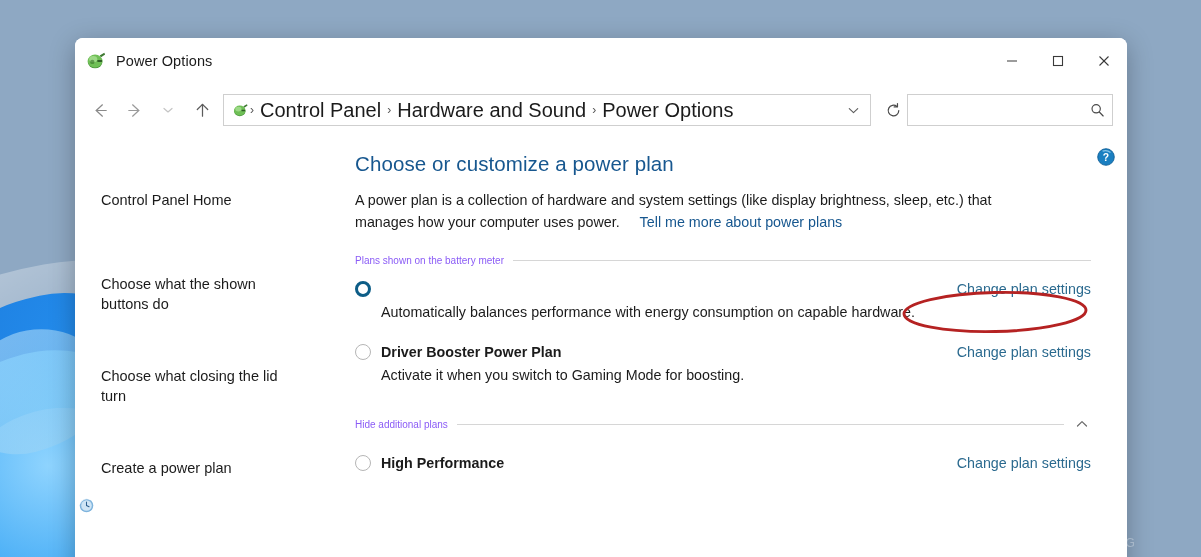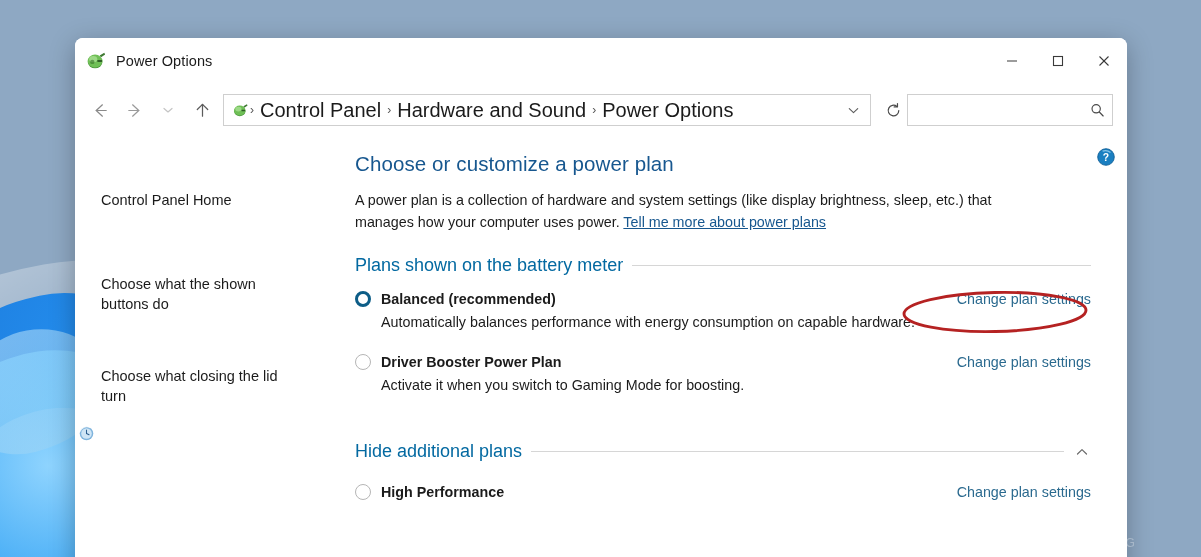--- a/index.html
+++ b/index.html
@@ -196,30 +196,30 @@
   }
   #page-desc {
     font-size: 14.3px;
     line-height: 1.52;
     color: #1b1b1b;
     margin: 0 0 22px 0;
     max-width: 680px;
   }
   #desc-link {
     color: #17578f;
-    text-decoration: underline;
     cursor: pointer;
+    margin-left: 16px;
   }
 
   
   .group-head {
     display: flex; align-items: center; gap: 9px;
     margin-bottom: 15px;
   }
-  .group-head .gh-text { font-size: 18px; color: #0369a1; white-space: nowrap; }
+  .group-head .gh-text { font-size: 10px; color: #8b5cf6; white-space: nowrap; }
   .group-head .gh-rule { flex: 1; height: 1px; background: #d6d6d6; }
   .group-head .gh-chev { flex: none; width: 18px; height: 18px; display: flex; align-items: center; justify-content: center; }
 
   
   .plan { margin-bottom: 14px; }
   .plan-row {
     display: flex; align-items: center;
     gap: 10px;
   }
   .radio {
@@ -390,20 +390,23 @@
         </div>
 
         <div class="side-item">
           <span class="s-label">Choose what the shown buttons do</span>
         </div>
 
         <div class="side-item">
           <span class="s-label">Choose what closing the lid turn</span>
         </div>
 
+        <div class="side-item">
+          <span class="s-label">Create a power plan</span>
+        </div>
 
         <div class="side-item">
           <svg class="s-ico" viewBox="0 0 18 18">
             <circle cx="9" cy="9" r="7.2" fill="#7fb4dd"></circle>
             <circle cx="9" cy="9" r="5.6" fill="#cfe5f5"></circle>
             <path d="M9 9 L9 5.2" stroke="#2c5f90" stroke-width="1.1" stroke-linecap="round"></path>
             <path d="M9 9 L11.7 10.4" stroke="#2c5f90" stroke-width="1.1" stroke-linecap="round"></path>
             <path d="M2.2 7 A7.2 7.2 0 0 1 13 3" fill="none" stroke="#ffffff" stroke-width="1.1" opacity=".8"></path>
           </svg>
         </div>
@@ -419,36 +422,35 @@
         </p>
 
         <div class="group-head">
           <span class="gh-text">Plans shown on the battery meter</span>
           <span class="gh-rule"></span>
         </div>
 
         <div class="plan">
           <div class="plan-row">
             <span class="radio sel"></span>
-            <span class="plan-name bold">Balanced (recommended)</span>
             <span class="plan-link">Change plan settings</span>
           </div>
           <div class="plan-desc">Automatically balances performance with energy consumption on capable hardware.</div>
         </div>
 
         <div class="plan" style="margin-top:24px">
           <div class="plan-row">
             <span class="radio"></span>
             <span class="plan-name">Driver Booster Power Plan</span>
             <span class="plan-link">Change plan settings</span>
           </div>
           <div class="plan-desc">Activate it when you switch to Gaming Mode for boosting.</div>
         </div>
 
-        <div class="group-head" style="margin-top:48px">
+        <div class="group-head" style="margin-top:32px">
           <span class="gh-text">Hide additional plans</span>
           <span class="gh-rule"></span>
           <span class="gh-chev">
             <svg width="16" height="16" viewBox="0 0 16 16">
               <path d="M3.5 10 L8 5.6 L12.5 10" fill="none" stroke="#6a6a6a" stroke-width="1.2" stroke-linecap="round" stroke-linejoin="round"></path>
             </svg>
           </span>
         </div>
 
         <div class="plan" style="margin-top:22px">

